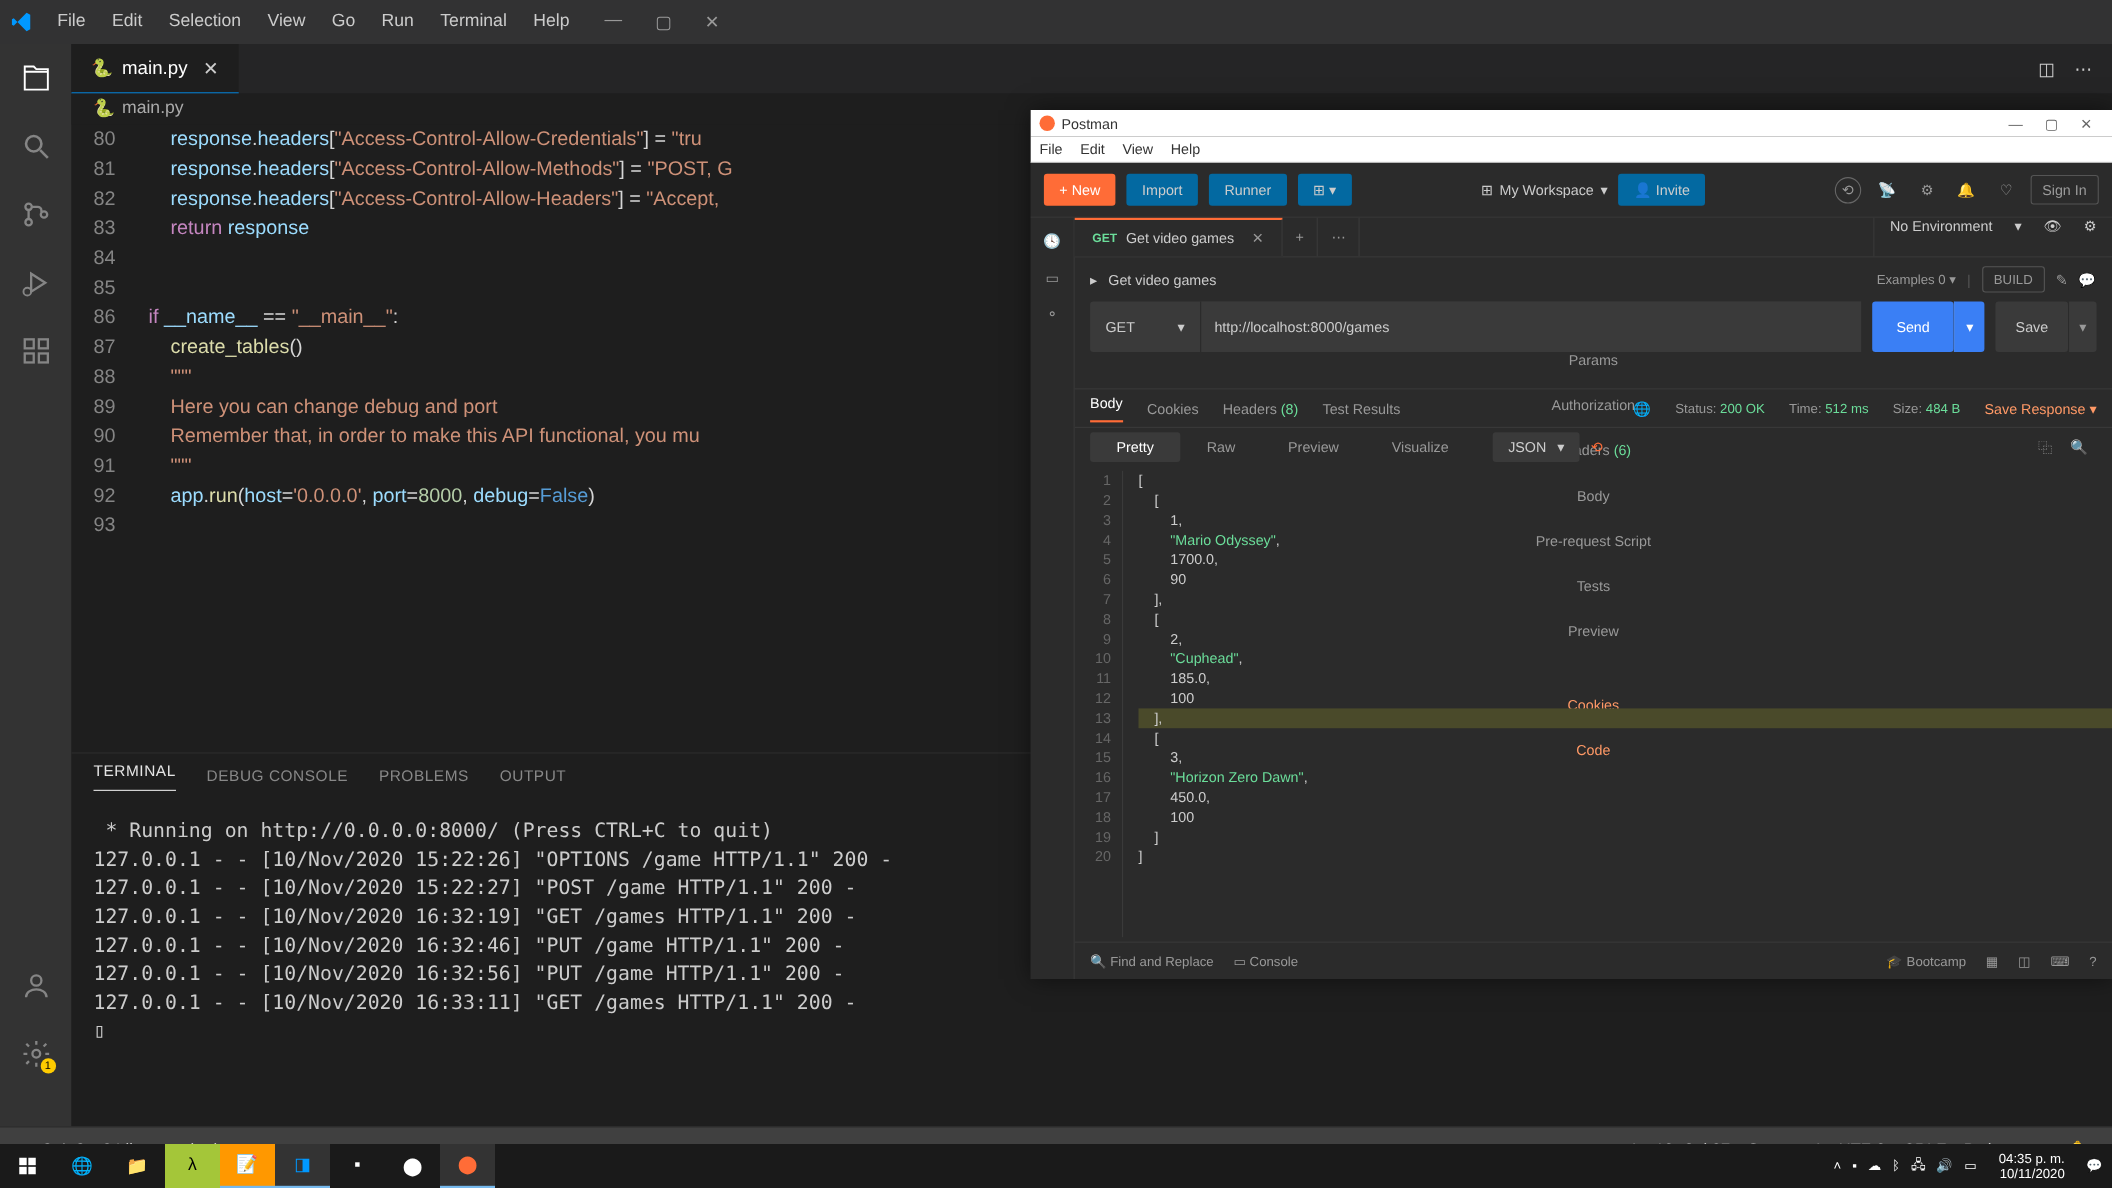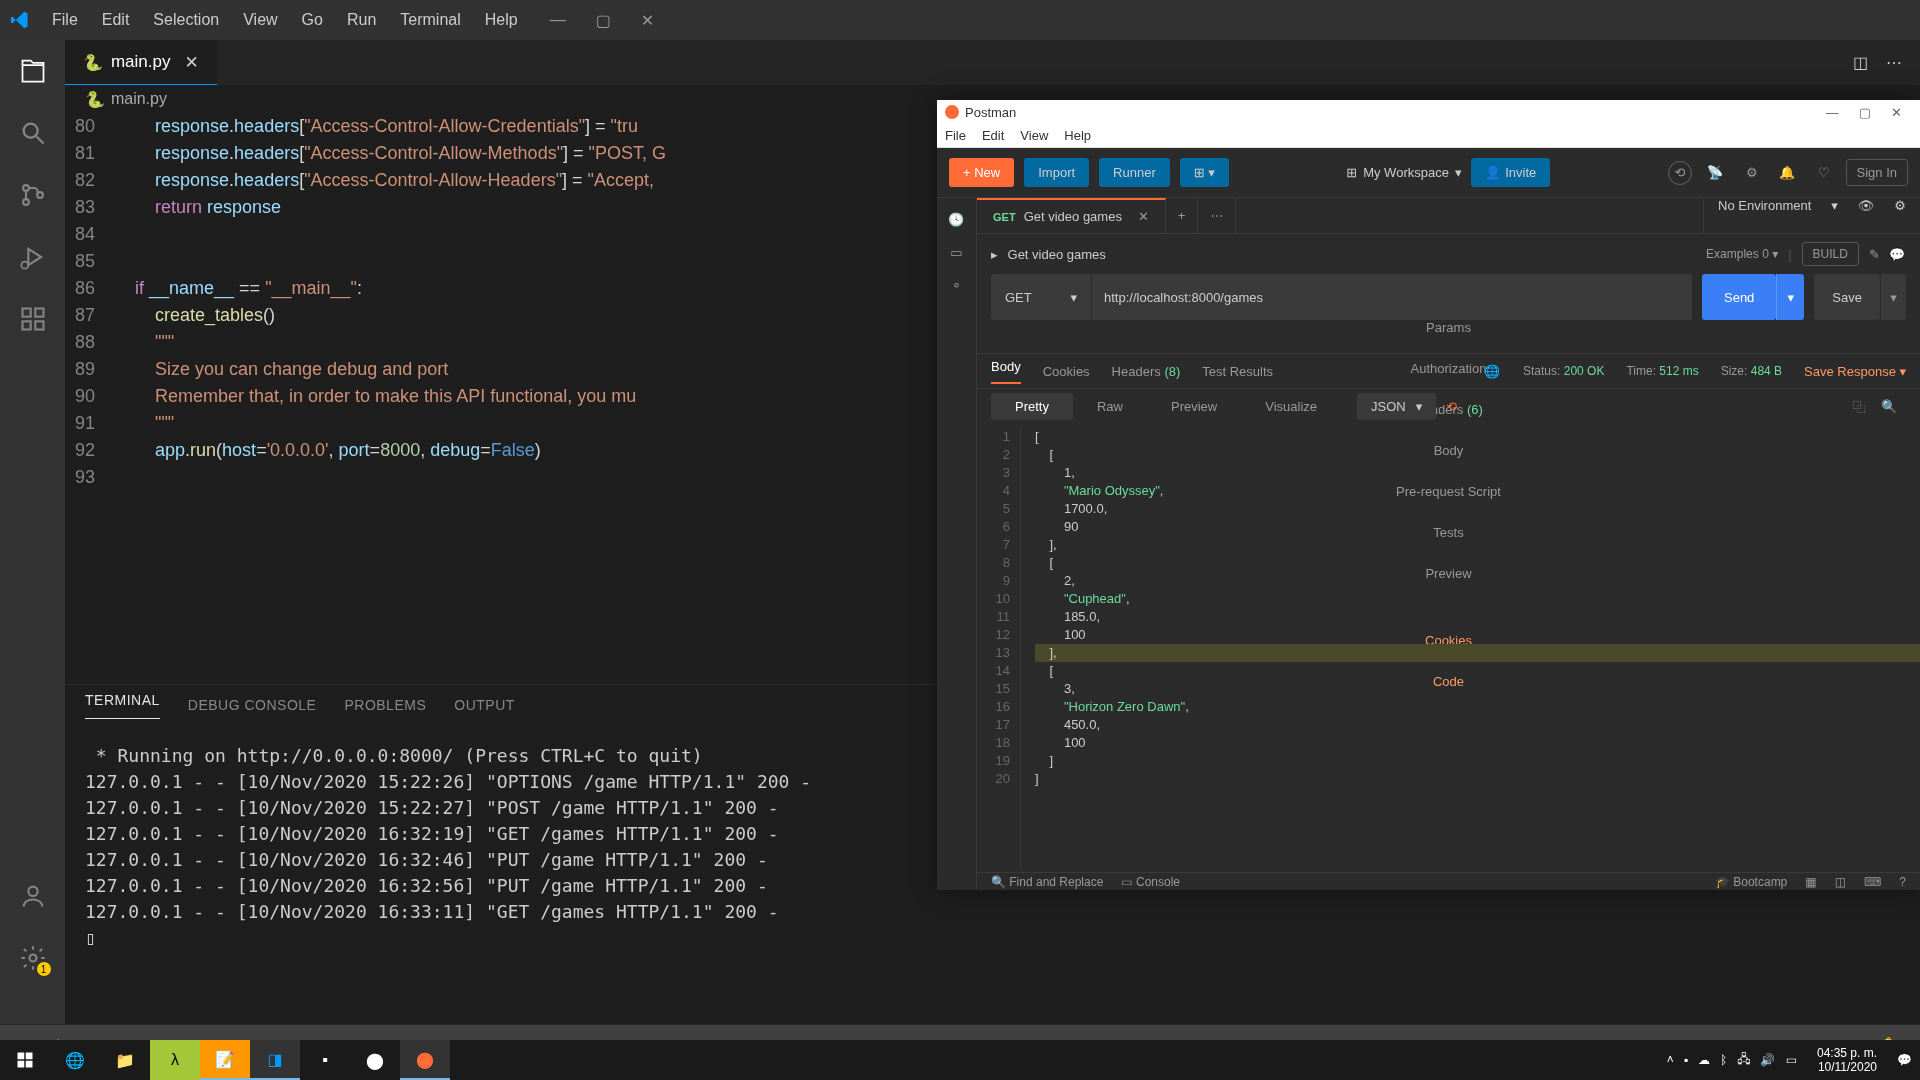--- a/index.html
+++ b/index.html
@@ -27,21 +27,21 @@
 .tabs { height: 45px; background: #252526; display: flex; align-items: center; }
 .tab { height: 45px; padding: 0 18px; display: flex; align-items: center; gap: 8px; background: #1e1e1e; color: #fff; font-size: 17px; border-bottom: 1px solid #1e1e1e; cursor: pointer; }
 .tab .py-icon { color: #ffd43b; font-size: 16px; }
 .tab .close-x { color: #ccc; margin-left: 6px; }
 .tab.active { border-bottom: none; }
 .tabs-actions { margin-left: auto; display: flex; gap: 18px; padding-right: 18px; color: #ccc; }
 
 .breadcrumb { height: 28px; background: #1e1e1e; display: flex; align-items: center; padding-left: 20px; color: #aaa; font-size: 16px; gap: 6px; }
 
 .editor { flex: 1; display: flex; font-family: 'Consolas', monospace; font-size: 18px; line-height: 27px; overflow: hidden; min-height: 0; }
-.gutter { width: 70px; text-align: center; padding-right: 30px; color: #858585; user-select: none; }
+.gutter { width: 70px; text-align: right; padding-right: 30px; color: #858585; user-select: none; }
 .code { flex: 1; white-space: pre; color: #d4d4d4; }
 .code .kw { color: #c586c0; }
 .code .var { color: #9cdcfe; }
 .code .fn { color: #dcdcaa; }
 .code .str { color: #ce9178; }
 .code .num { color: #b5cea8; }
 .code .bool { color: #569cd6; }
 
 .panel { height: 340px; border-top: 1px solid #2d2d2d; display: flex; flex-direction: column; }
 .panel-tabs { height: 40px; display: flex; align-items: center; padding-left: 20px; gap: 28px; color: #888; font-size: 14px; }
@@ -116,21 +116,21 @@
 .pm-view-row .wrap-icon { margin-left: 10px; color: #ff6c37; }
 .pm-view-row .spacer { flex: 1; }
 
 .pm-json { flex: 1; display: flex; font-family: 'Consolas', monospace; font-size: 13px; line-height: 18px; padding: 4px 0; overflow: auto; }
 .pm-json .jgutter { width: 44px; text-align: right; color: #666; padding-right: 10px; border-right: 1px solid #3a3a3a; user-select: none; }
 .pm-json .jcode { flex: 1; padding-left: 14px; color: #ccc; white-space: pre; }
 .pm-json .jstr { color: #6bdd9a; }
 .pm-json .jnum { color: #ccc; }
 .pm-json .hl { background: #4a4a2a; display: inline-block; width: 100%; }
 
-.pm-footer { height: 18px; border-top: 1px solid #3a3a3a; display: flex; align-items: center; padding: 0 14px; gap: 18px; color: #999; font-size: 12px; }
+.pm-footer { height: 34px; border-top: 1px solid #3a3a3a; display: flex; align-items: center; padding: 0 14px; gap: 18px; color: #999; font-size: 12px; }
 .pm-footer .spacer { flex: 1; }
 
 
 .taskbar { position: absolute; bottom: 0; left: 0; width: 1920px; height: 40px; background: #1a1a1a; display: flex; align-items: center; }
 .taskbar .tb-btn { width: 50px; height: 40px; display: flex; align-items: center; justify-content: center; color: #fff; cursor: pointer; }
 .taskbar .tb-btn.active { background: #333; border-bottom: 2px solid #76b9ed; }
 .taskbar .spacer { flex: 1; }
 .taskbar .tray { display: flex; align-items: center; gap: 10px; padding-right: 8px; color: #fff; font-size: 12px; }
 .taskbar .clock { text-align: right; line-height: 14px; font-size: 12px; padding: 0 10px; }
 
@@ -251,21 +251,21 @@
           </div>
         <div class="code">    <span class="var">response</span>.<span class="var">headers</span>[<span class="str">"Access-Control-Allow-Credentials"</span>] = <span class="str">"tru</span>
     <span class="var">response</span>.<span class="var">headers</span>[<span class="str">"Access-Control-Allow-Methods"</span>] = <span class="str">"POST, G</span>
     <span class="var">response</span>.<span class="var">headers</span>[<span class="str">"Access-Control-Allow-Headers"</span>] = <span class="str">"Accept,</span>
     <span class="kw">return</span> <span class="var">response</span>
 
 
 <span class="kw">if</span> <span class="var">__name__</span> == <span class="str">"__main__"</span>:
     <span class="fn">create_tables</span>()
     <span class="str">"""</span>
-<span class="str">    Size you can change debug and port</span>
+<span class="str">    Here you can change debug and port</span>
 <span class="str">    Remember that, in order to make this API functional, you mu</span>
 <span class="str">    """</span>
     <span class="var">app</span>.<span class="fn">run</span>(<span class="var">host</span>=<span class="str">'0.0.0.0'</span>, <span class="var">port</span>=<span class="num">8000</span>, <span class="var">debug</span>=<span class="bool">False</span>)</div>
       </div>
 
       <div class="panel">
         <div class="panel-tabs">
           <div class="ptab active">TERMINAL</div>
           <div class="ptab">DEBUG CONSOLE</div>
           <div class="ptab">PROBLEMS</div>

